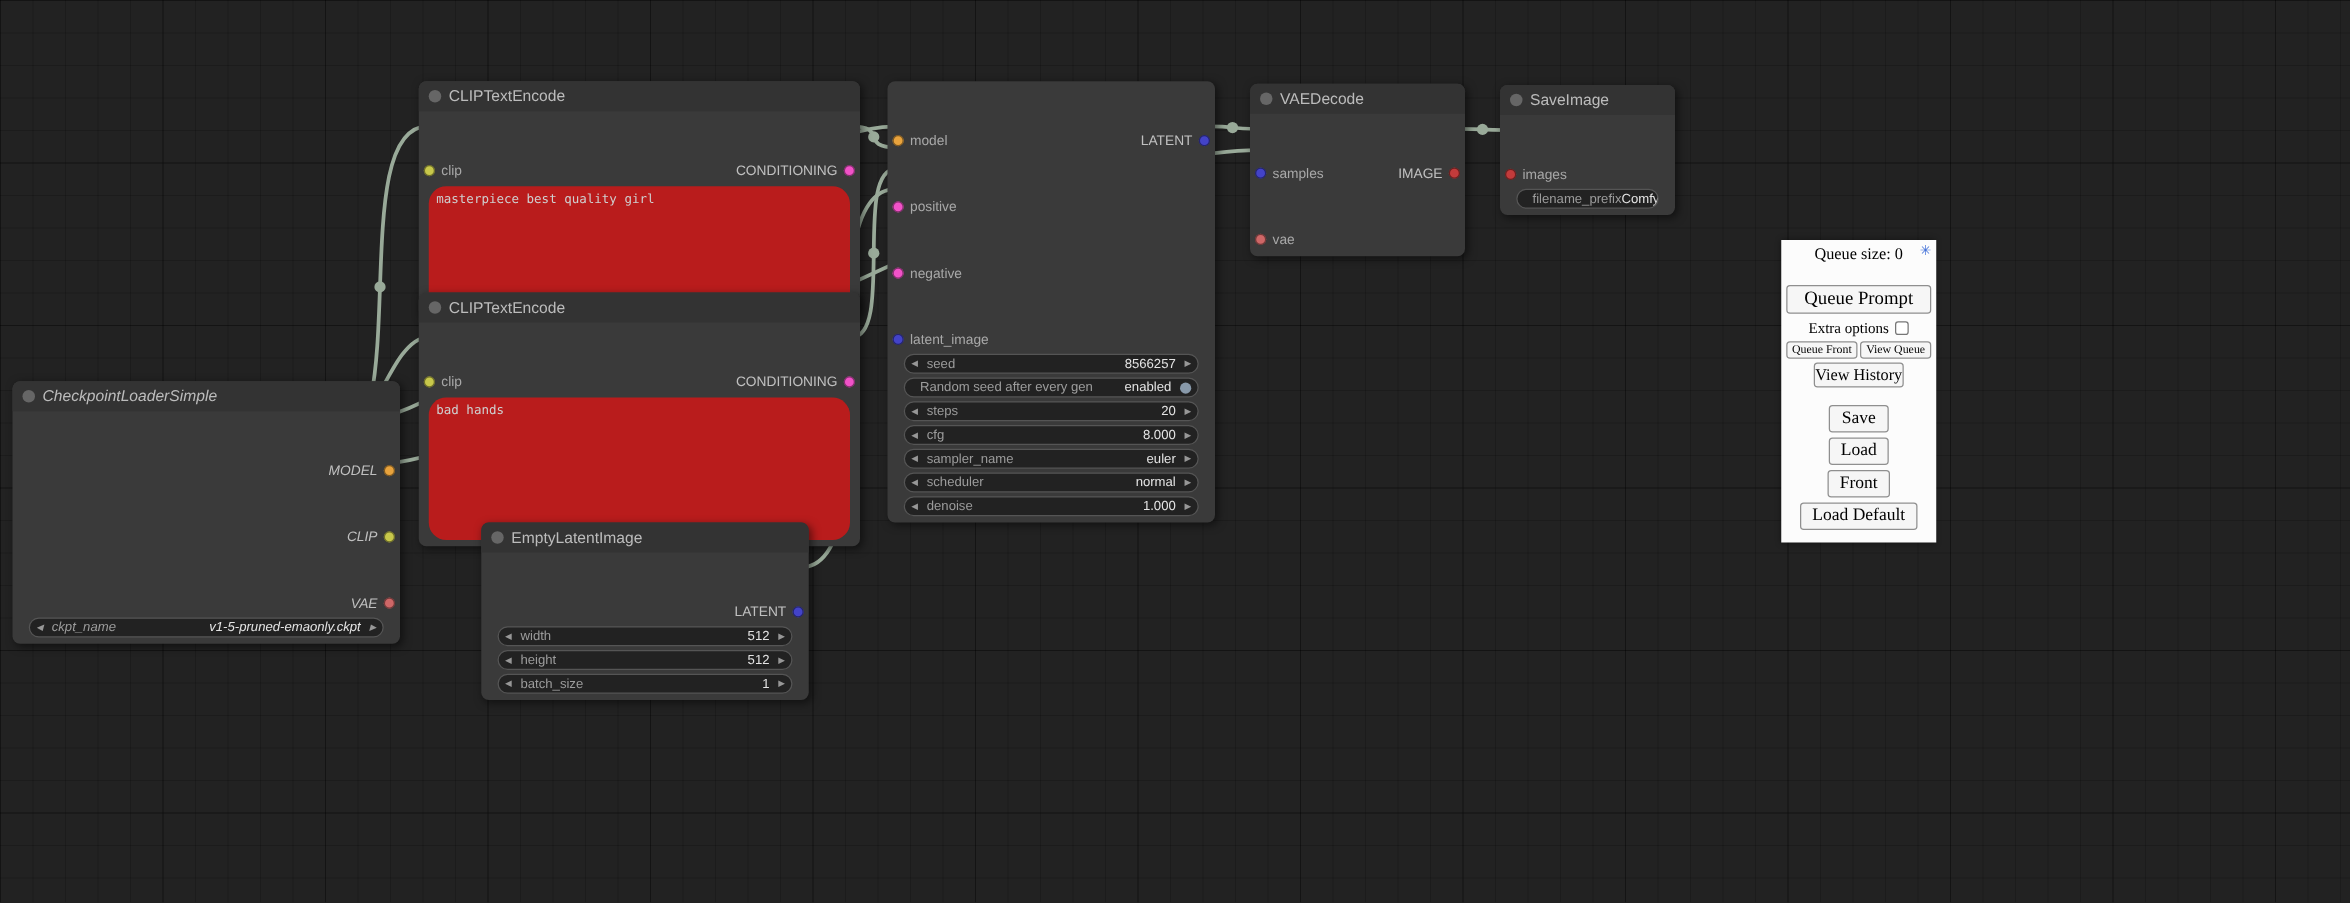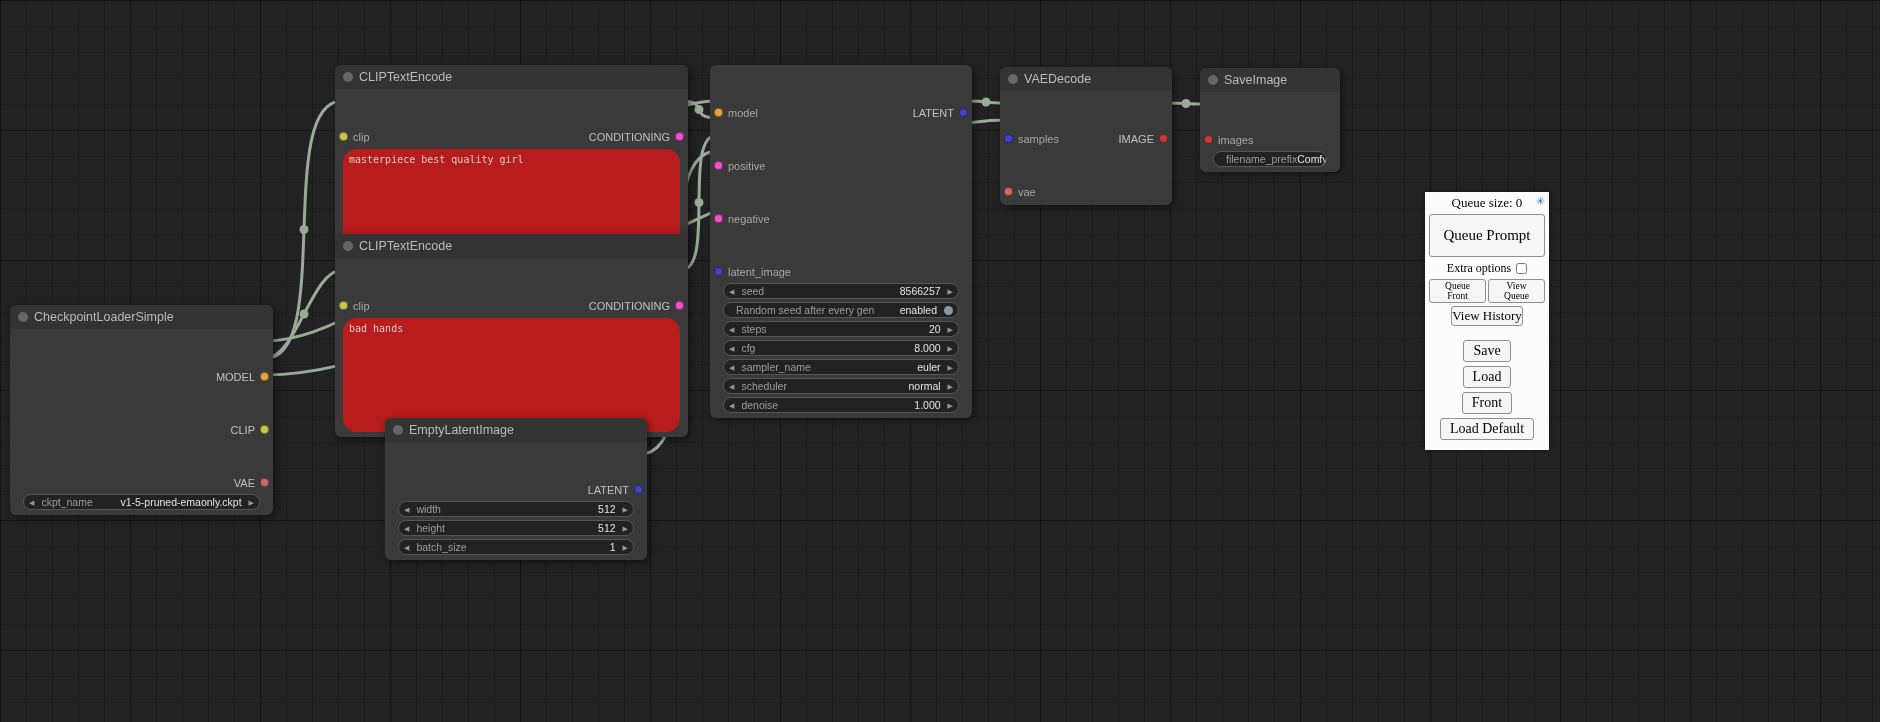--- a/index.html
+++ b/index.html
@@ -35,25 +35,25 @@
   .node-text{margin:4px 8px 0;background:#b91c1c;border-radius:14px;padding:5px 6px;
     font:10px "DejaVu Sans Mono",monospace;color:#CFCFCF;white-space:pre-wrap;}
   
   .menu{position:absolute;z-index:3;left:1425px;top:192px;width:124px;background:#FCFCFC;
     display:flex;flex-direction:column;align-items:center;padding:2px 4px 10px;
     font-family:"Liberation Serif",serif;color:#000;box-shadow:0 0 5px rgba(0,0,0,.45);}
   .menu-header{position:relative;width:100%;text-align:center;font-size:13px;padding:1px 0 2px;}
   .gear{position:absolute;right:0;top:1px;color:#3D6DD8;font-size:11px;cursor:pointer;line-height:1.2;}
   .menu button{font-family:"Liberation Serif",serif;background:#F6F6F6;border:1px solid #8F8F8F;
     border-radius:3px;color:#000;cursor:pointer;}
-  .btn-big{width:100%;font-size:15px;padding:12px 0;margin:1px 0 2px;}
+  .btn-big{width:100%;font-size:15px;padding:2px 0;margin:15px 0 2px;}
   .extra-row{display:flex;align-items:center;gap:5px;font-size:12px;margin:2px 0 3px;}
   .extra-row input{width:11px;height:11px;margin:0;}
   .btn-row{display:flex;width:100%;gap:2px;}
-  .btn-sm{flex:1;font-size:9.5px;padding:1px 13px;}
+  .btn-sm{flex:1;font-size:9.5px;padding:1px 0;}
   .btn-history{width:72px;font-size:13px;padding:1px 0;margin-top:3px;}
   .menu-gap{height:10px;}
   .btn-med{font-size:14px;padding:2px 9px;margin-top:4px;}
 </style>
 </head>
 <body>
 
 <div id="canvas">
 
   <svg id="links-svg" width="1880" height="722">
@@ -70,21 +70,21 @@
       <path d="M 681 270 C 715.929393066585 270, 682.070606933415 135, 717 135" stroke="#99AA99" stroke-width="3" fill="none"></path>
       <circle cx="699" cy="202.5" r="4.5" fill="#99AA99"></circle>
       <path d="M 640 454 C 718.1576931594069 454, 638.8423068405931 151, 717 151" stroke="#99AA99" stroke-width="3" fill="none"></path>
       <circle cx="678.5" cy="302.5" r="4.5" fill="#99AA99"></circle>
       <path d="M 965 101 C 995 101, 977 103, 1007 103" stroke="#99AA99" stroke-width="3" fill="none"></path>
       <circle cx="986" cy="102" r="4.5" fill="#99AA99"></circle>
       <path d="M 1165 103 C 1195 103, 1177 104, 1207 104" stroke="#99AA99" stroke-width="3" fill="none"></path>
       <circle cx="1186" cy="103.5" r="4.5" fill="#99AA99"></circle>
     </svg>
 
-  <div class="node" style="left:10px;top:305px;width:263px;">
+  <div class="node" style="left:10px;top:305px;width:310px;font-style:italic;">
     <div class="node-title">
       <span class="title-dot"></span>
       <span>CheckpointLoaderSimple</span>
     </div>
     <div class="slots">
       <div class="slot-row">
         <div class="slot-out">
           <span class="out-label">MODEL</span>
           <span class="slot-dot" style="background: rgb(232, 163, 61);"></span>
         </div>

